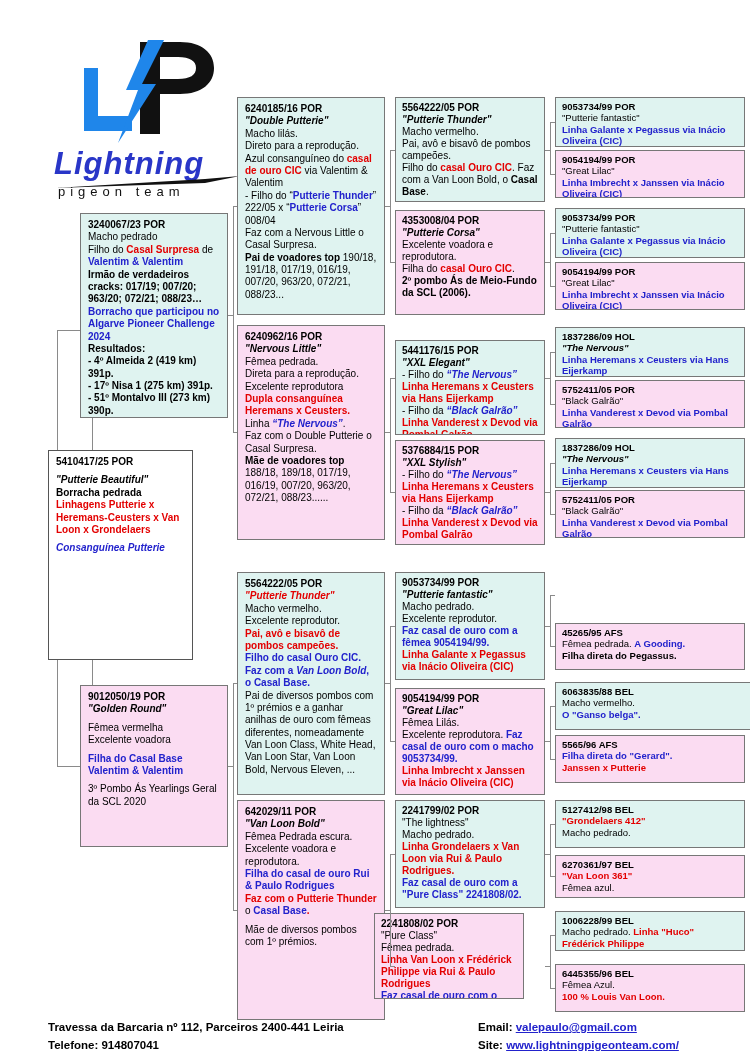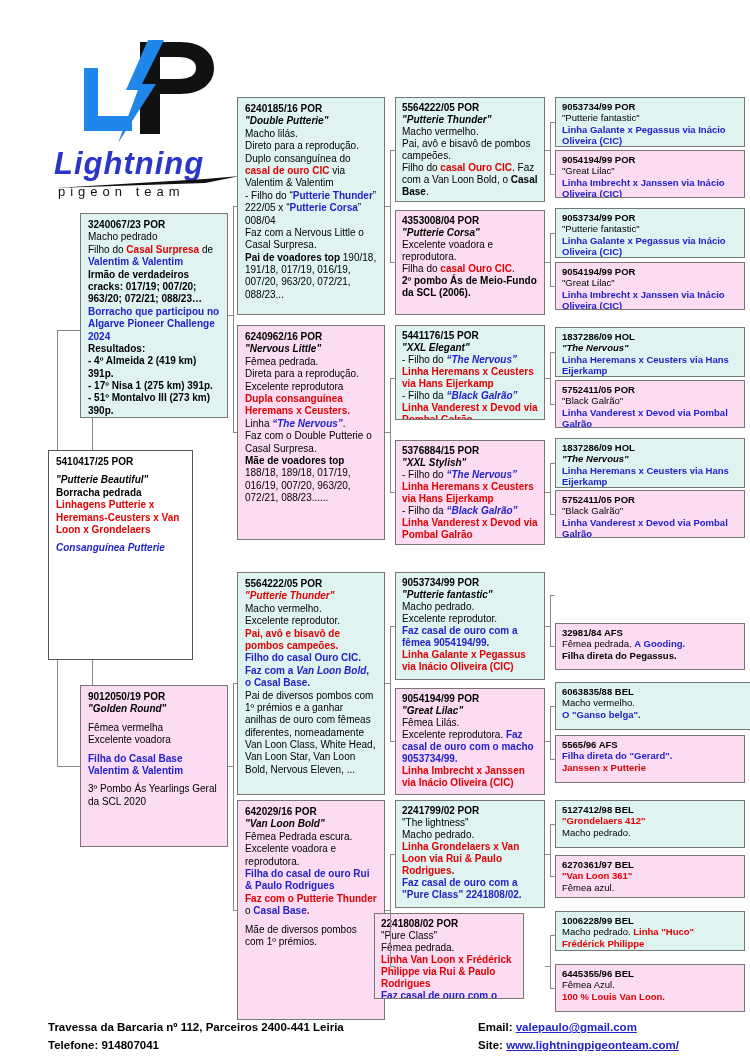--- a/index.html
+++ b/index.html
@@ -83,21 +83,21 @@
       <div class="sp"></div>
       <div class="ln"><span>3º Pombo Ás Yearlings Geral da SCL 2020</span></div>
       <div class="sp"></div>
     </div>
 
   <div class="box tint-blue" style="left:237px;top:97px;width:148px;height:218px">
       <div class="ln"><span class="b">6240185/16 POR</span></div>
       <div class="ln"><span class="b i">"Double Putterie"</span></div>
       <div class="ln"><span>Macho lilás.</span></div>
       <div class="ln"><span>Direto para a reprodução.</span></div>
-      <div class="ln"><span>Duplo consanguínea do </span><span class="b red">casal de ouro CIC</span><span> via Valentim &amp; Valentim</span></div>
+      <div class="ln"><span>Azul consanguíneo do </span><span class="b red">casal de ouro CIC</span><span> via Valentim &amp; Valentim</span></div>
       <div class="ln"><span>- Filho do “</span><span class="b blue">Putterie Thunder</span><span>” 222/05 x “</span><span class="b blue">Putterie Corsa</span><span>” 008/04</span></div>
       <div class="ln"><span>Faz com a Nervous Little o Casal Surpresa.</span></div>
       <div class="ln"><span class="b">Pai de voadores top</span><span> 190/18, 191/18, 017/19, 016/19, 007/20, 963/20, 072/21, 088/23...</span></div>
     </div>
   <div class="box tint-pink" style="left:237px;top:325px;width:148px;height:215px">
       <div class="ln"><span class="b">6240962/16 POR</span></div>
       <div class="ln"><span class="b i">"Nervous Little"</span></div>
       <div class="ln"><span>Fêmea pedrada.</span></div>
       <div class="ln"><span>Direta para a reprodução.</span></div>
       <div class="ln"><span>Excelente reprodutora</span></div>
@@ -111,21 +111,21 @@
       <div class="ln"><span class="b">5564222/05 POR</span></div>
       <div class="ln"><span class="b i red">"Putterie Thunder"</span></div>
       <div class="ln"><span>Macho vermelho.</span></div>
       <div class="ln"><span>Excelente reprodutor.</span></div>
       <div class="ln"><span class="b red">Pai, avô e bisavô de pombos campeões.</span></div>
       <div class="ln"><span class="b blue">Filho do casal Ouro CIC.</span></div>
       <div class="ln"><span class="b blue">Faz com a </span><span class="b i blue">Van Loon Bold</span><span class="b blue">, o </span><span class="b blue">Casal Base.</span></div>
       <div class="ln"><span>Pai de diversos pombos com 1º prémios e a ganhar anilhas de ouro com fêmeas diferentes, nomeadamente Van Loon Class, White Head, Van Loon Star, Van Loon Bold, Nervous Eleven, ...</span></div>
     </div>
   <div class="box tint-pink" style="left:237px;top:800px;width:148px;height:220px">
-      <div class="ln"><span class="b">642029/16 POR</span></div>
+      <div class="ln"><span class="b">642029/11 POR</span></div>
       <div class="ln"><span class="b i">"Van Loon Bold"</span></div>
       <div class="ln"><span>Fêmea Pedrada escura.</span></div>
       <div class="ln"><span>Excelente voadora e reprodutora.</span></div>
       <div class="ln"><span class="b blue">Filha do casal de ouro Rui &amp; Paulo Rodrigues</span></div>
       <div class="ln"><span class="b red">Faz com o Putterie Thunder</span><span> o </span><span class="b blue">Casal Base</span><span class="b red">.</span></div>
       <div class="sp"></div>
       <div class="ln"><span>Mãe de diversos pombos com 1º prémios.</span></div>
     </div>
 
   <div class="box c3 tint-blue" style="left:395px;top:97px;width:150px;height:105px">
@@ -135,21 +135,21 @@
       <div class="ln"><span>Pai, avô e bisavô de pombos campeões.</span></div>
       <div class="ln"><span>Filho do </span><span class="b red">casal Ouro CIC</span><span>. Faz com a Van Loon Bold, o </span><span class="b">Casal Base</span><span>.</span></div>
     </div>
   <div class="box c3 tint-pink" style="left:395px;top:210px;width:150px;height:105px">
       <div class="ln"><span class="b">4353008/04 POR</span></div>
       <div class="ln"><span class="b i">"Putterie Corsa"</span></div>
       <div class="ln"><span>Excelente voadora e reprodutora.</span></div>
       <div class="ln"><span>Filha do </span><span class="b red">casal Ouro CIC</span><span>.</span></div>
       <div class="ln"><span class="b">2º pombo Ás de Meio-Fundo da SCL (2006).</span></div>
     </div>
-  <div class="box c3 tint-blue" style="left:395px;top:325px;width:150px;height:95px">
+  <div class="box c3 tint-blue" style="left:395px;top:340px;width:150px;height:95px">
       <div class="ln"><span class="b">5441176/15 POR</span></div>
       <div class="ln"><span class="b i">"XXL Elegant"</span></div>
       <div class="ln"><span>- Filho do </span><span class="b i blue">“The Nervous”</span></div>
       <div class="ln"><span class="b red">Linha Heremans x Ceusters via Hans Eijerkamp</span></div>
       <div class="ln"><span>- Filho da </span><span class="b i blue">“Black Galrão”</span></div>
       <div class="ln"><span class="b red">Linha Vanderest x Devod via Pombal Galrão</span></div>
     </div>
   <div class="box c3 tint-pink" style="left:395px;top:440px;width:150px;height:105px">
       <div class="ln"><span class="b">5376884/15 POR</span></div>
       <div class="ln"><span class="b i">"XXL Stylish"</span></div>
@@ -222,21 +222,21 @@
       <div class="ln"><span class="b">1837286/09 HOL</span></div>
       <div class="ln"><span class="b i">"The Nervous"</span></div>
       <div class="ln"><span class="b blue">Linha Heremans x Ceusters via Hans Eijerkamp</span></div>
     </div>
   <div class="box c4 tint-pink" style="left:555px;top:490px;width:190px;height:48px">
       <div class="ln"><span class="b">5752411/05 POR</span></div>
       <div class="ln"><span>"Black Galrão"</span></div>
       <div class="ln"><span class="b blue">Linha Vanderest x Devod via Pombal Galrão</span></div>
     </div>
   <div class="box c4 tint-pink" style="left:555px;top:623px;width:190px;height:47px">
-      <div class="ln"><span class="b">32981/84 AFS</span></div>
+      <div class="ln"><span class="b">45265/95 AFS</span></div>
       <div class="ln"><span>Fêmea pedrada. </span><span class="b blue">A Gooding.</span></div>
       <div class="ln"><span class="b">Filha direta do Pegassus.</span></div>
     </div>
   <div class="box c4 tint-blue" style="left:555px;top:682px;width:228px;height:48px">
       <div class="ln"><span class="b">6063835/88 BEL</span></div>
       <div class="ln"><span>Macho vermelho.</span></div>
       <div class="ln"><span class="b blue">O "Ganso belga".</span></div>
     </div>
   <div class="box c4 tint-pink" style="left:555px;top:735px;width:190px;height:48px">
       <div class="ln"><span class="b">5565/96 AFS</span></div>

